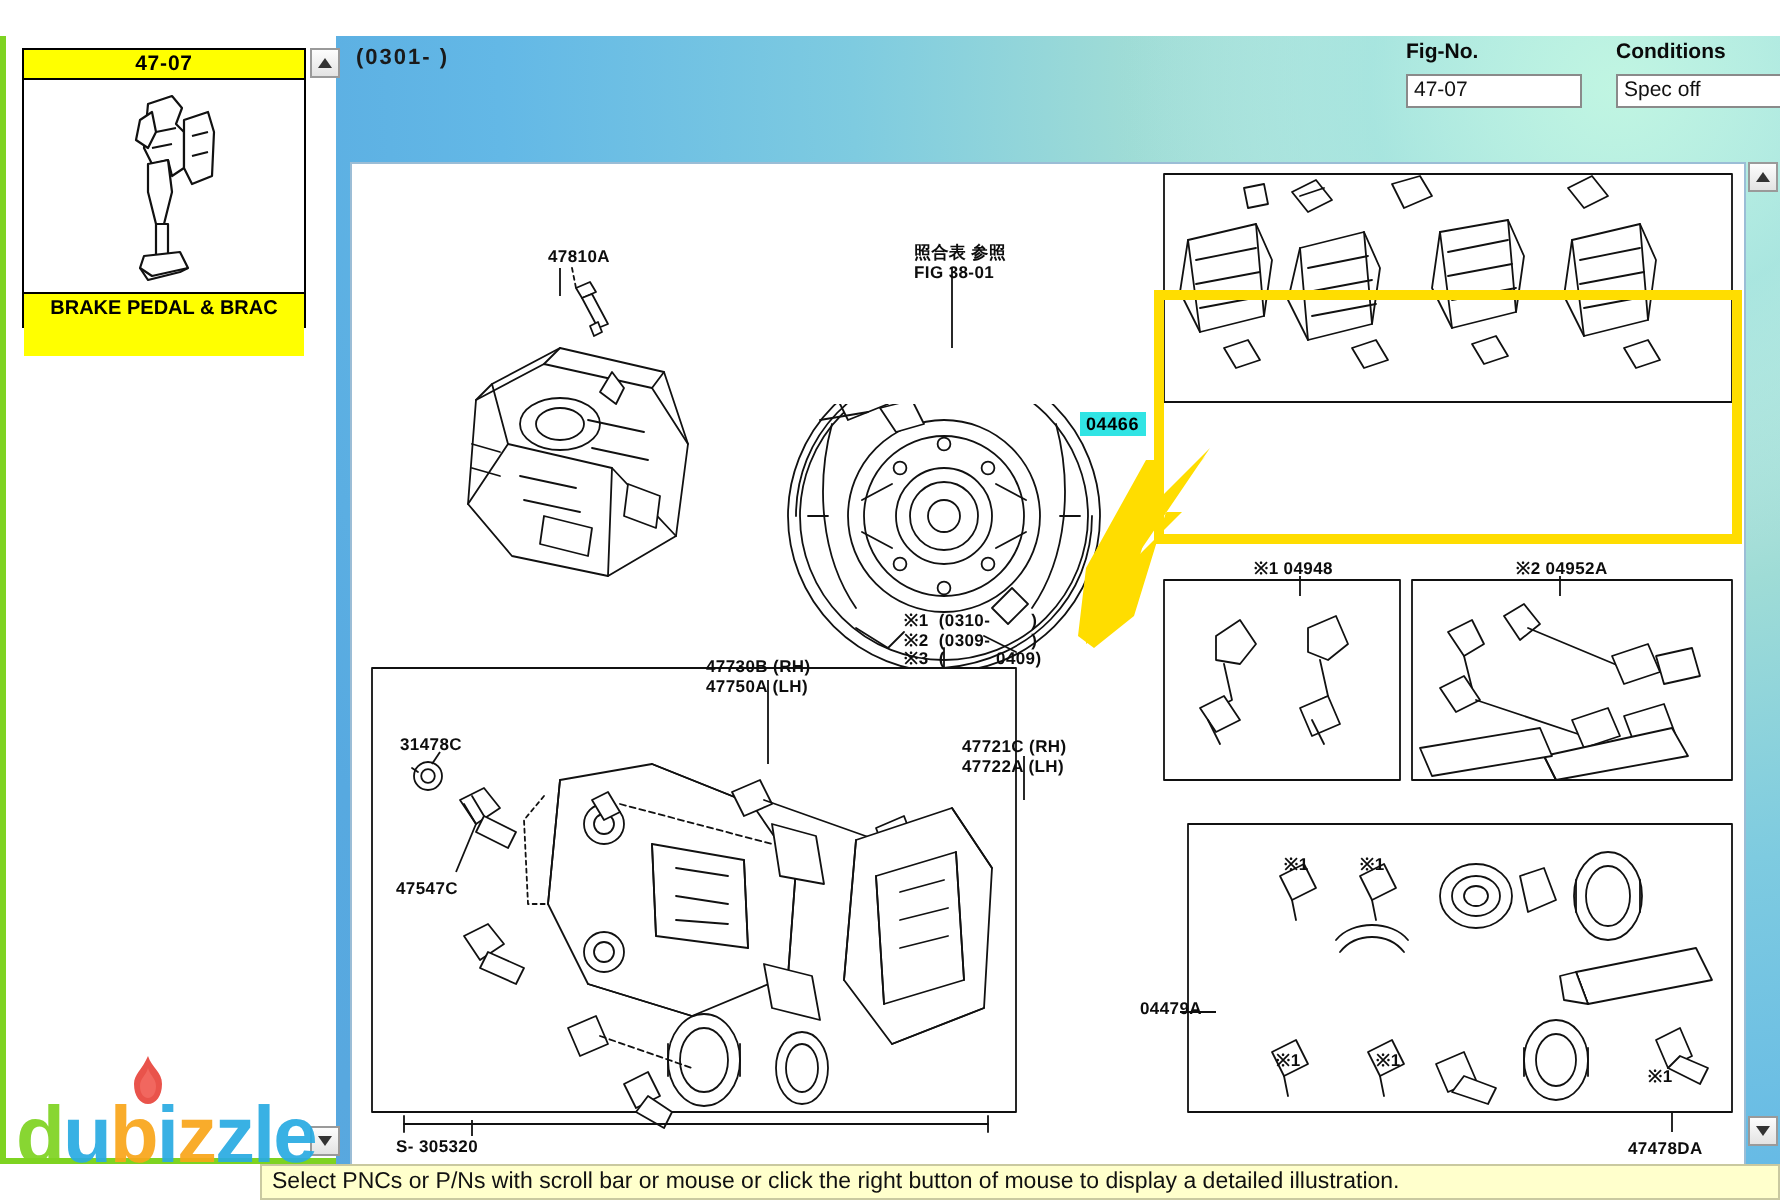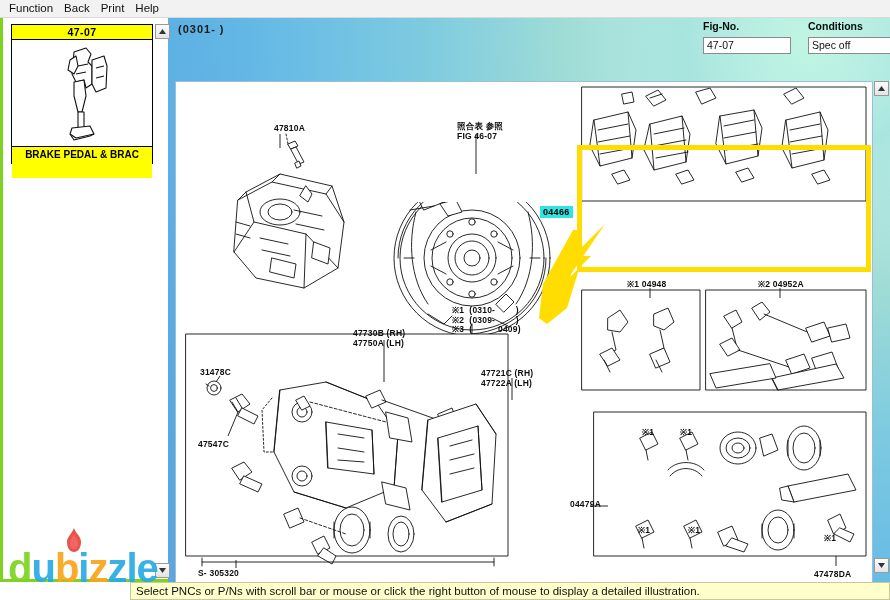--- a/index.html
+++ b/index.html
@@ -210,26 +210,20 @@
     position: absolute; left: 361px; top: 140px;
     width: 70px; height: 115px;
     z-index: 13; pointer-events: none;
   }
 </style>
 </head>
 <body>
 
 <div id="app">
 
-  <div id="menubar">
-    <div class="menu-item">Function</div>
-    <div class="menu-item">Back</div>
-    <div class="menu-item">Print</div>
-    <div class="menu-item">Help</div>
-  </div>
 
   <div id="backdrop"></div>
 
   <div id="left-panel">
 
     <div id="thumb-card">
       <div id="thumb-head">47-07</div>
       <div id="thumb-img">
         <svg width="140" height="106" viewBox="0 0 140 106">
           <g fill="none" stroke="#111" stroke-width="1.1" stroke-linejoin="round">
@@ -494,21 +488,21 @@
           <path d="M44 294 L40 300"></path>
           <path d="M52 354 L62 330"></path>
           <path d="M414 424 L432 424"></path>
           <path d="M60 486 L60 478"></path>
           <path d="M660 484 L660 474"></path>
         </g>
       </svg>
 
       <div class="part-label" style="left:98px;  top:42px;">47810A</div>
       <div class="part-label" style="left:281px; top:40px;">照合表 参照
-FIG 46-07</div>
+FIG 38-01</div>
       <div class="part-label" style="left:451px; top:198px;">※1 04948</div>
       <div class="part-label" style="left:582px; top:198px;">※2 04952A</div>
       <div class="part-label" style="left:276px; top:224px;">※1  (0310-        )
 ※2  (0309-        )
 ※3  (          0409)</div>
       <div class="part-label" style="left:177px; top:247px;">47730B (RH)
 47750A (LH)</div>
       <div class="part-label" style="left:305px; top:287px;">47721C (RH)
 47722A (LH)</div>
       <div class="part-label" style="left:24px;  top:286px;">31478C</div>

